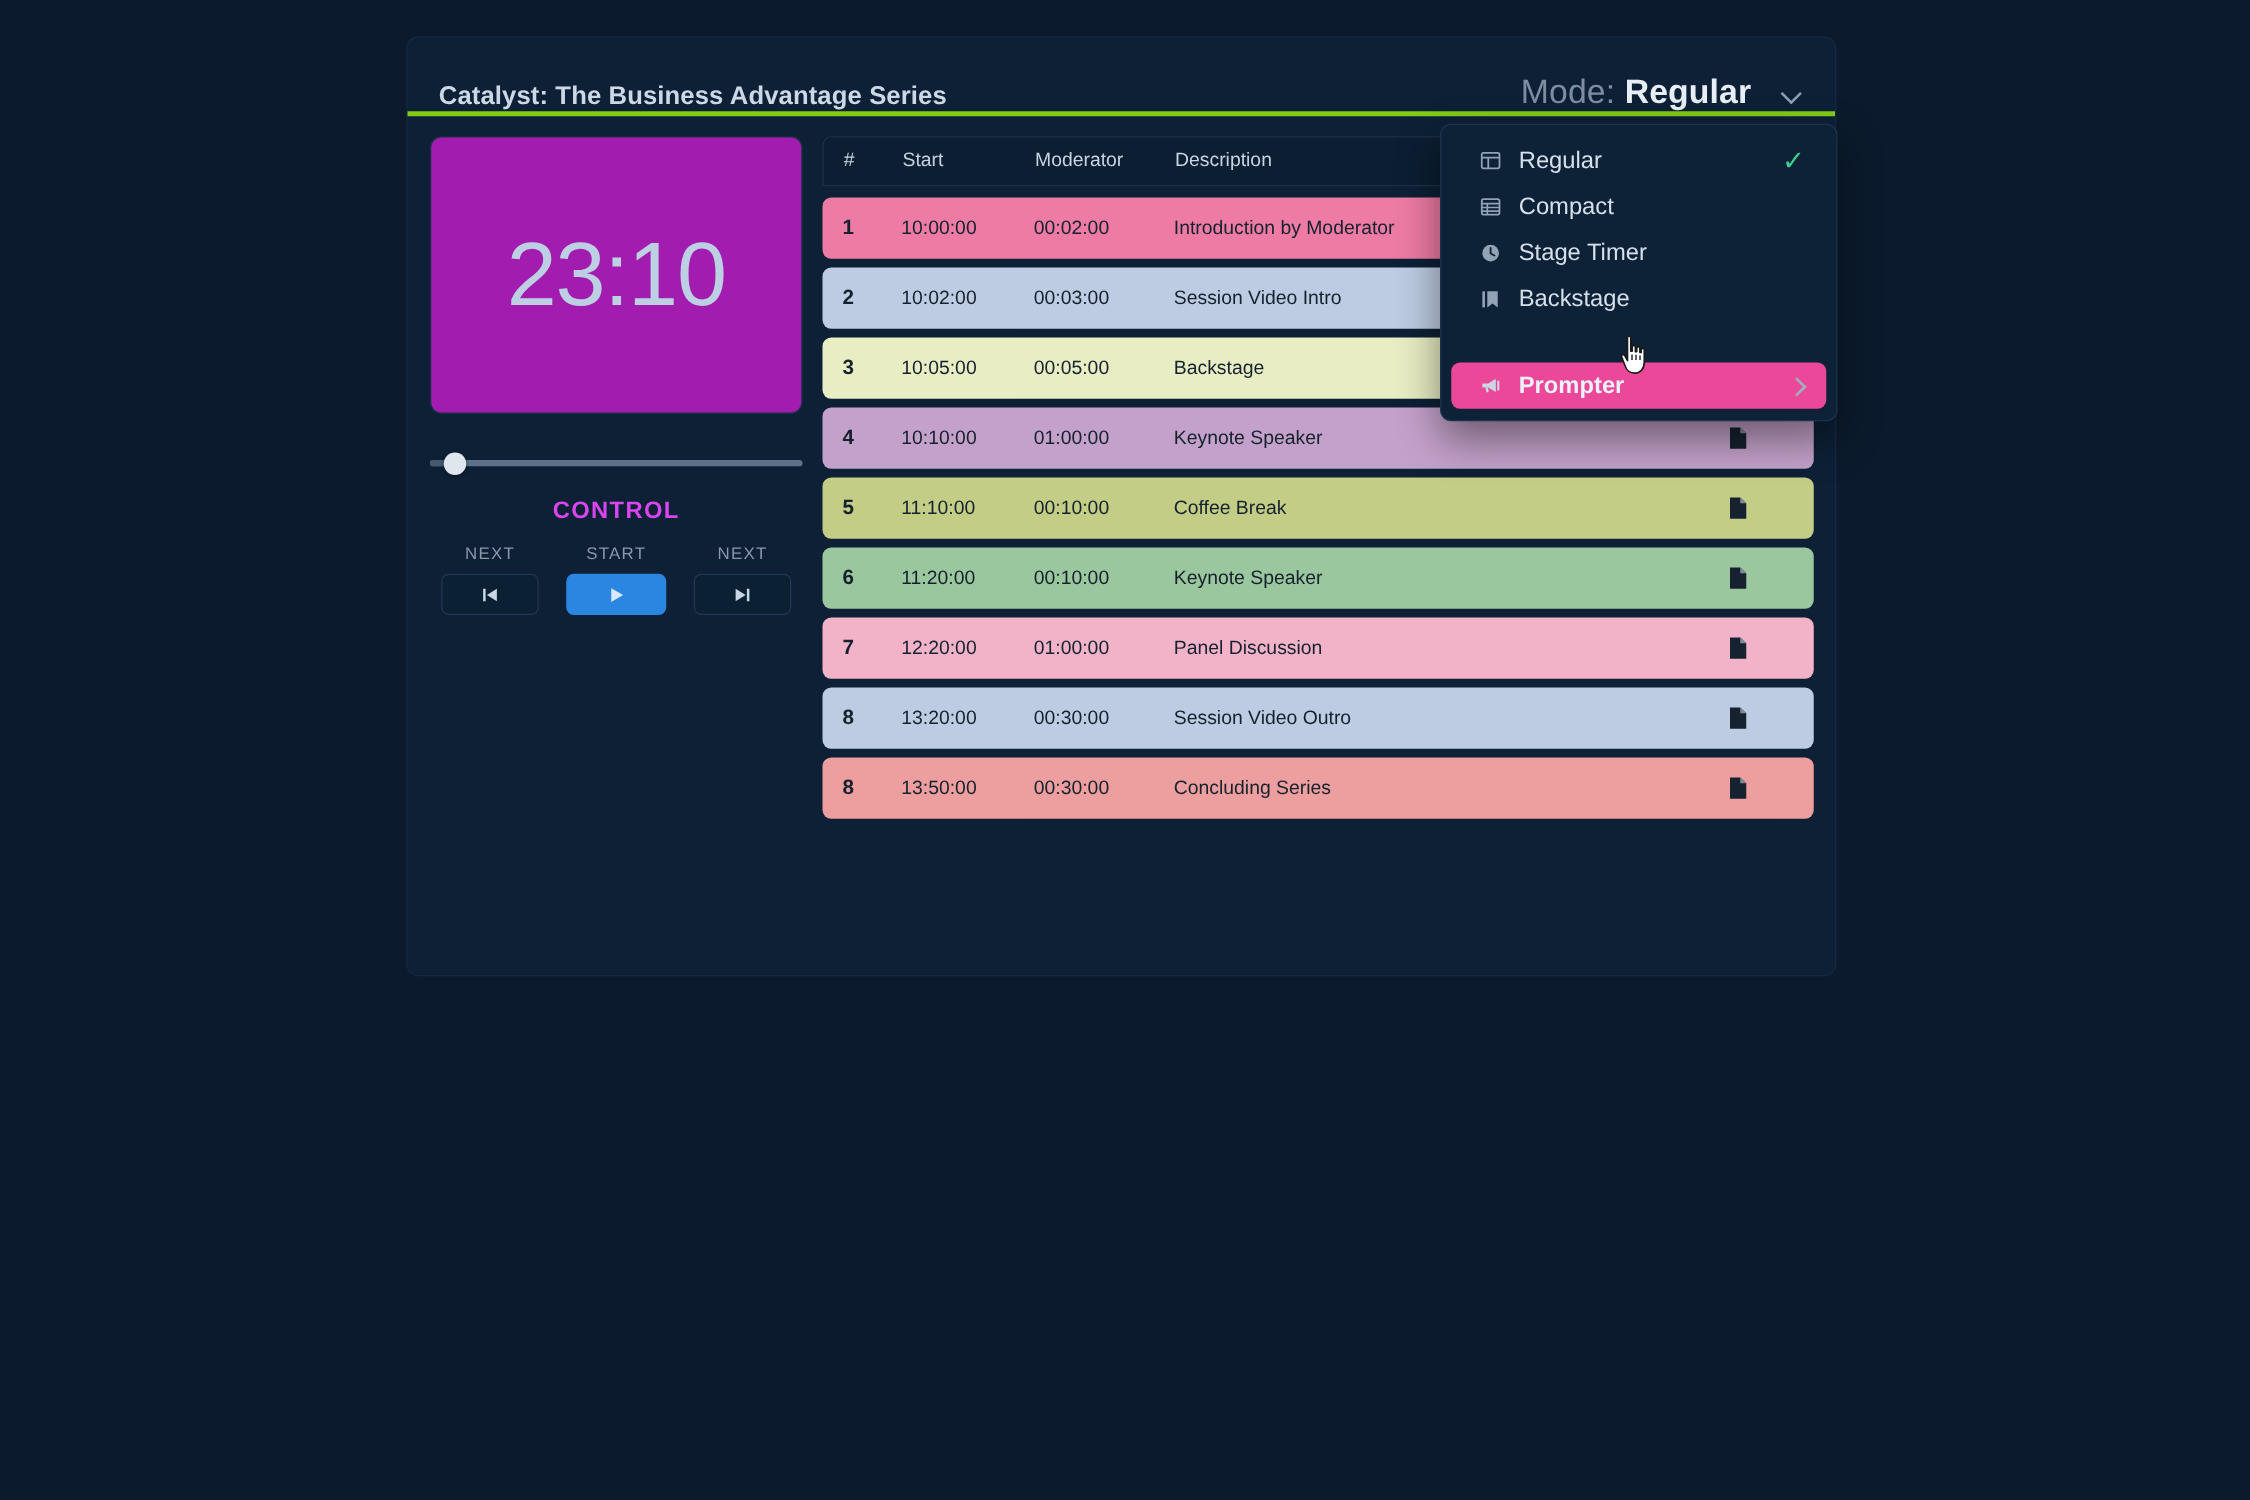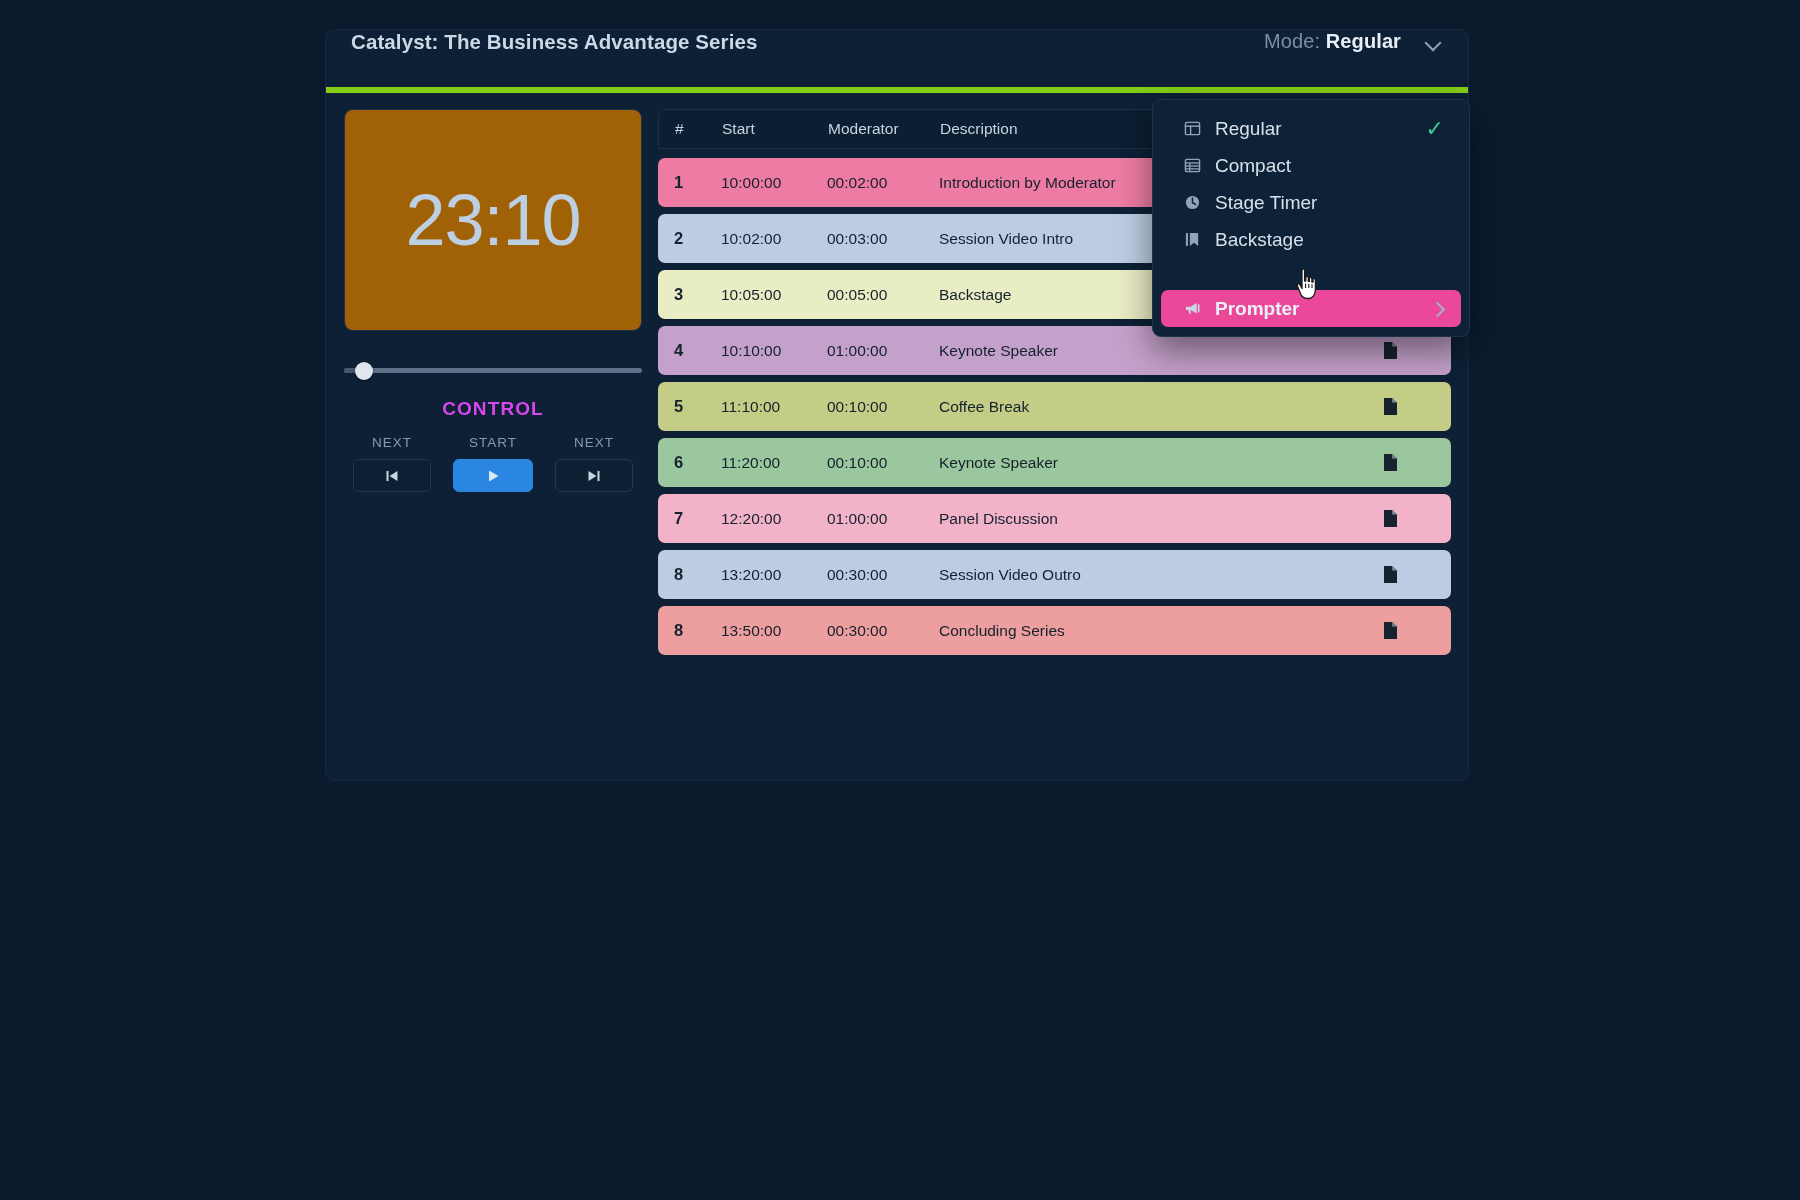--- a/index.html
+++ b/index.html
@@ -17,54 +17,54 @@
     width: 1144px; height: 752px;
     background: #0d2036;
     border: 1px solid #16293f;
     border-radius: 10px;
   }
 
   
   #app-header {
     position: relative;
     height: 63px;
-    border-bottom: 6px solid #84cc16;
-    display: flex; align-items: flex-start;
+    border-bottom: 4px solid #84cc16;
+    display: flex; align-items: flex-end;
     justify-content: space-between;
     padding: 0 22px 0 25px;
   }
   #page-title {
     font-size: 20.5px; font-weight: bold;
     color: #ccd8e6; letter-spacing: .1px;
   }
   #mode-selector {
     display: flex; align-items: center; gap: 26px;
     cursor: pointer; padding-right: 4px;
   }
-  #mode-selector .mode-text { font-size: 20px; letter-spacing: .1px; }
+  #mode-selector .mode-text { font-size: 27px; letter-spacing: .1px; }
   #mode-label { color: #7e8da0; }
   #mode-value { color: #e8eef6; font-weight: bold; }
   .chevron-down {
     width: 17px; height: 10px; position: relative; margin-left: -2px;
   }
   .chevron-down::before {
     content:""; position:absolute; left:2px; top:0;
     width:10px; height:10px;
     border-right:2px solid #8fa0b4; border-bottom:2px solid #8fa0b4;
     transform: rotate(45deg);
   }
 
   
   #app-body { display: flex; padding: 16px 17px 0 18px; gap: 16px; }
 
   
   #control-column { width: 298px; flex: none; }
   #timer-panel {
     height: 222px;
-    background: #a16207;
+    background: #a21caf;
     border: 1px solid #1b3047;
     border-radius: 9px;
     display: flex; align-items: center; justify-content: center;
   }
   #timer-value {
     font-size: 72px; font-weight: 400;
     color: #bdcfe2; letter-spacing: -1px;
   }
 
   #progress-slider {

